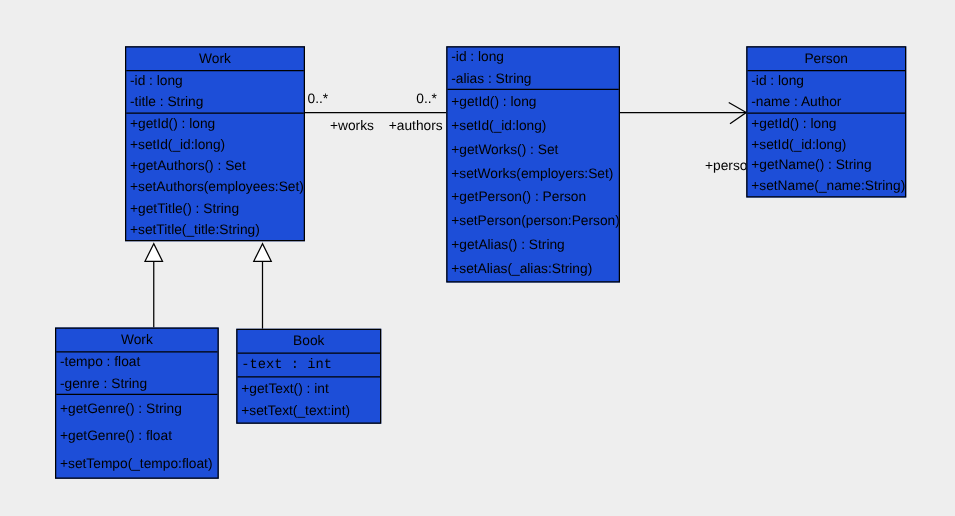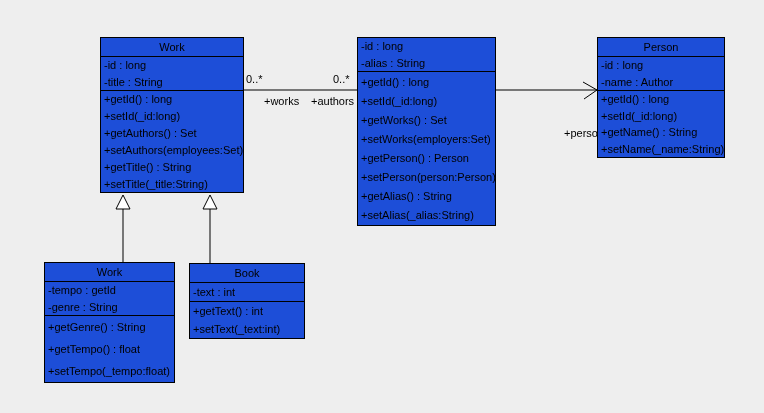--- a/index.html
+++ b/index.html
@@ -138,33 +138,33 @@
       <div class="row">+getId() : long</div>
       <div class="row">+setId(_id:long)</div>
       <div class="row">+getName() : String</div>
       <div class="row">+setName(_name:String)</div>
     </div>
   </div>
 
   <div class="uml-class" style="left:44px; top:262px; width:131px; height:121px;">
     <div class="uml-title">Work</div>
     <div class="uml-attrs" style="height:34px;">
-      <div class="row">-tempo : getId</div>
+      <div class="row">-tempo : float</div>
       <div class="row">-genre : String</div>
     </div>
     <div class="uml-methods">
       <div class="row">+getGenre() : String</div>
-      <div class="row">+getTempo() : float</div>
+      <div class="row">+getGenre() : float</div>
       <div class="row">+setTempo(_tempo:float)</div>
     </div>
   </div>
 
   <div class="uml-class" style="left:189px; top:263px; width:116px; height:76px;">
     <div class="uml-title">Book</div>
-    <div class="uml-attrs" style="height:19px;">
+    <div class="uml-attrs" style="height:19px;font-family:Liberation Mono, monospace;">
       <div class="row">-text : int</div>
     </div>
     <div class="uml-methods">
       <div class="row">+getText() : int</div>
       <div class="row">+setText(_text:int)</div>
     </div>
   </div>
 
 </div>
 

